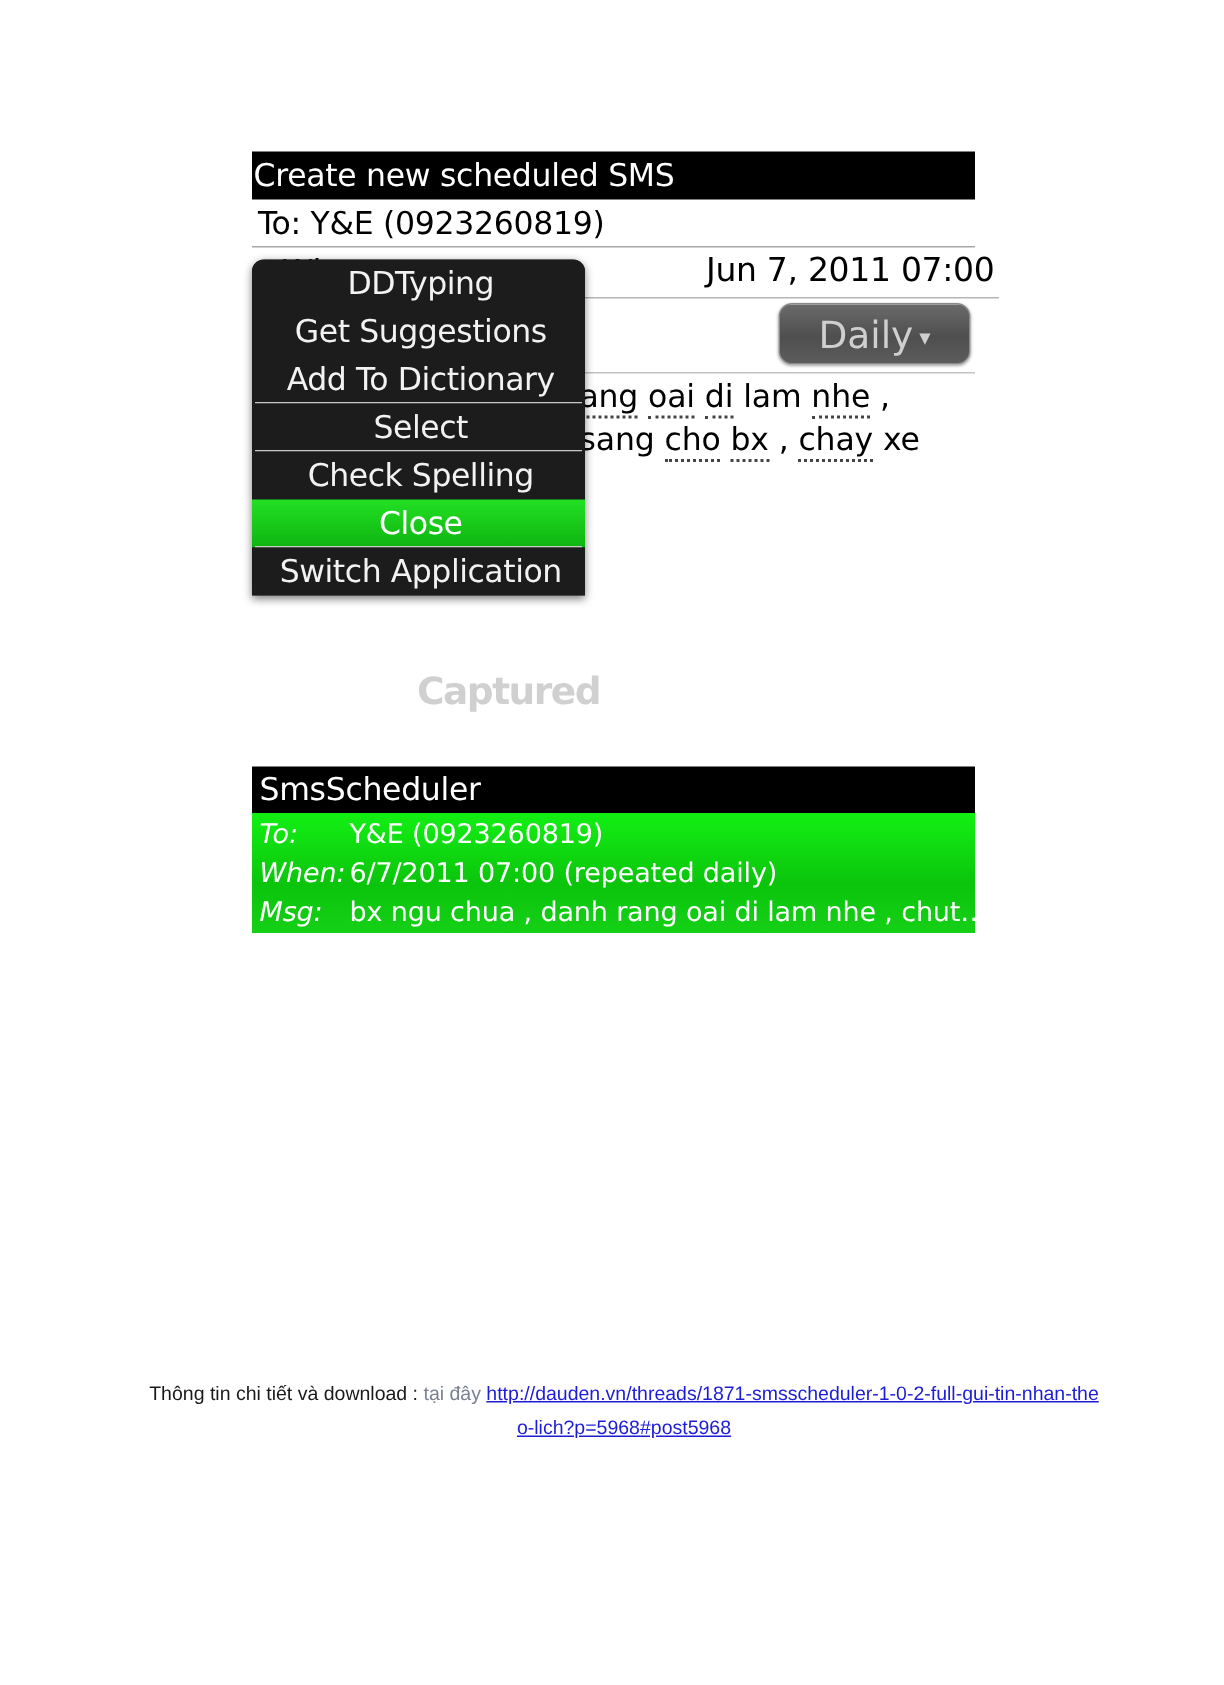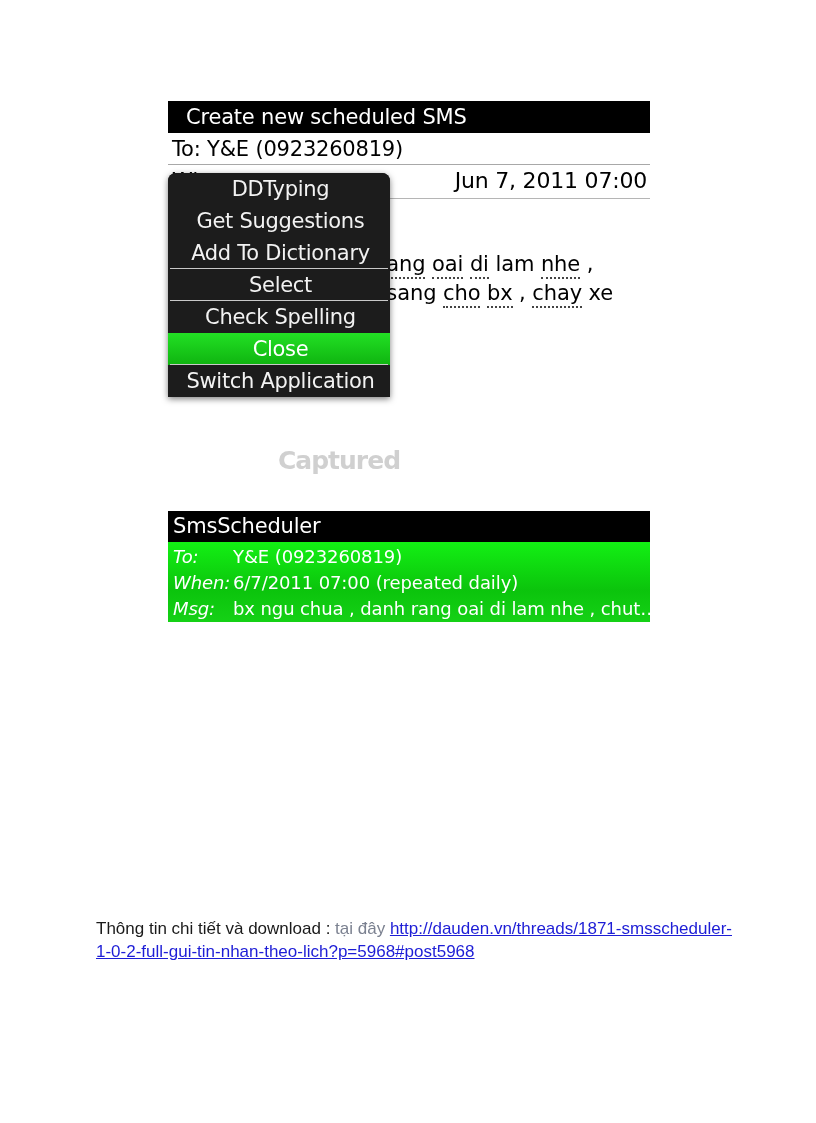--- a/index.html
+++ b/index.html
@@ -28,21 +28,21 @@
   .title-bar {
     position: absolute;
     left: 0;
     top: 0;
     width: 482px;
     height: 32px;
     background: #000000;
     color: #ffffff;
     font-size: 21px;
     line-height: 32px;
-    padding-left: 18px;
+    padding-left: 1px;
     box-sizing: border-box;
     white-space: nowrap;
     letter-spacing: -0.2px;
   }
 
   .to-row {
     position: absolute;
     left: 0;
     top: 32px;
     width: 482px;
@@ -52,21 +52,21 @@
     line-height: 32px;
     padding-left: 4px;
     box-sizing: border-box;
     white-space: nowrap;
     border-bottom: 1px solid #a8a8a8;
     letter-spacing: -0.2px;
   }
 
   .when-row {
     position: absolute;
-    left: 0;
+    left: 16px;
     top: 65px;
     width: 482px;
     height: 33px;
     box-sizing: border-box;
     border-bottom: 1px solid #b5b5b5;
   }
   .when-label {
     position: absolute;
     left: 4px;
     top: 3px;
@@ -233,23 +233,24 @@
     color: #ffffff;
   }
 
   
   #footer-text {
     position: absolute;
     left: 96px;
     top: 917px;
     width: 640px;
     font-family: "Liberation Sans", sans-serif;
-    font-size: 17px;
+    font-size: 13px;
     line-height: 23px;
     color: #1a1a1a;
+    text-align: center;
   }
   #footer-text .muted {
     color: #7b8190;
   }
   #footer-text .url {
     color: #1d1dd6;
     text-decoration: underline;
     word-break: break-all;
   }
 </style>
@@ -260,20 +261,25 @@
 
   <div class="title-bar">Create new scheduled SMS</div>
 
   <div class="to-row">To: Y&amp;E (0923260819)</div>
 
   <div class="when-row">
     <span class="when-label">When:</span>
     <span class="when-value">Jun 7, 2011 07:00</span>
   </div>
 
+  <div class="repeat-row">
+    <div class="repeat-btn">
+      <span>Daily</span><span class="caret">▾</span>
+    </div>
+  </div>
 
   <div class="msg-body">
     <span>bx ngu chua , danh </span><span class="sp">rang</span><span> </span><span class="sp">oai</span><span> </span><span class="sp">di</span><span> lam </span><span class="sp">nhe</span><span> ,</span>
     <br>
     <span>chut nua mua do an sang </span><span class="sp">cho</span><span> </span><span class="sp">bx</span><span> , </span><span class="sp">chay</span><span> xe</span>
     <br>
     <span>can than nhe bx</span><span class="caret-bar"></span>
   </div>
 </div>
 

